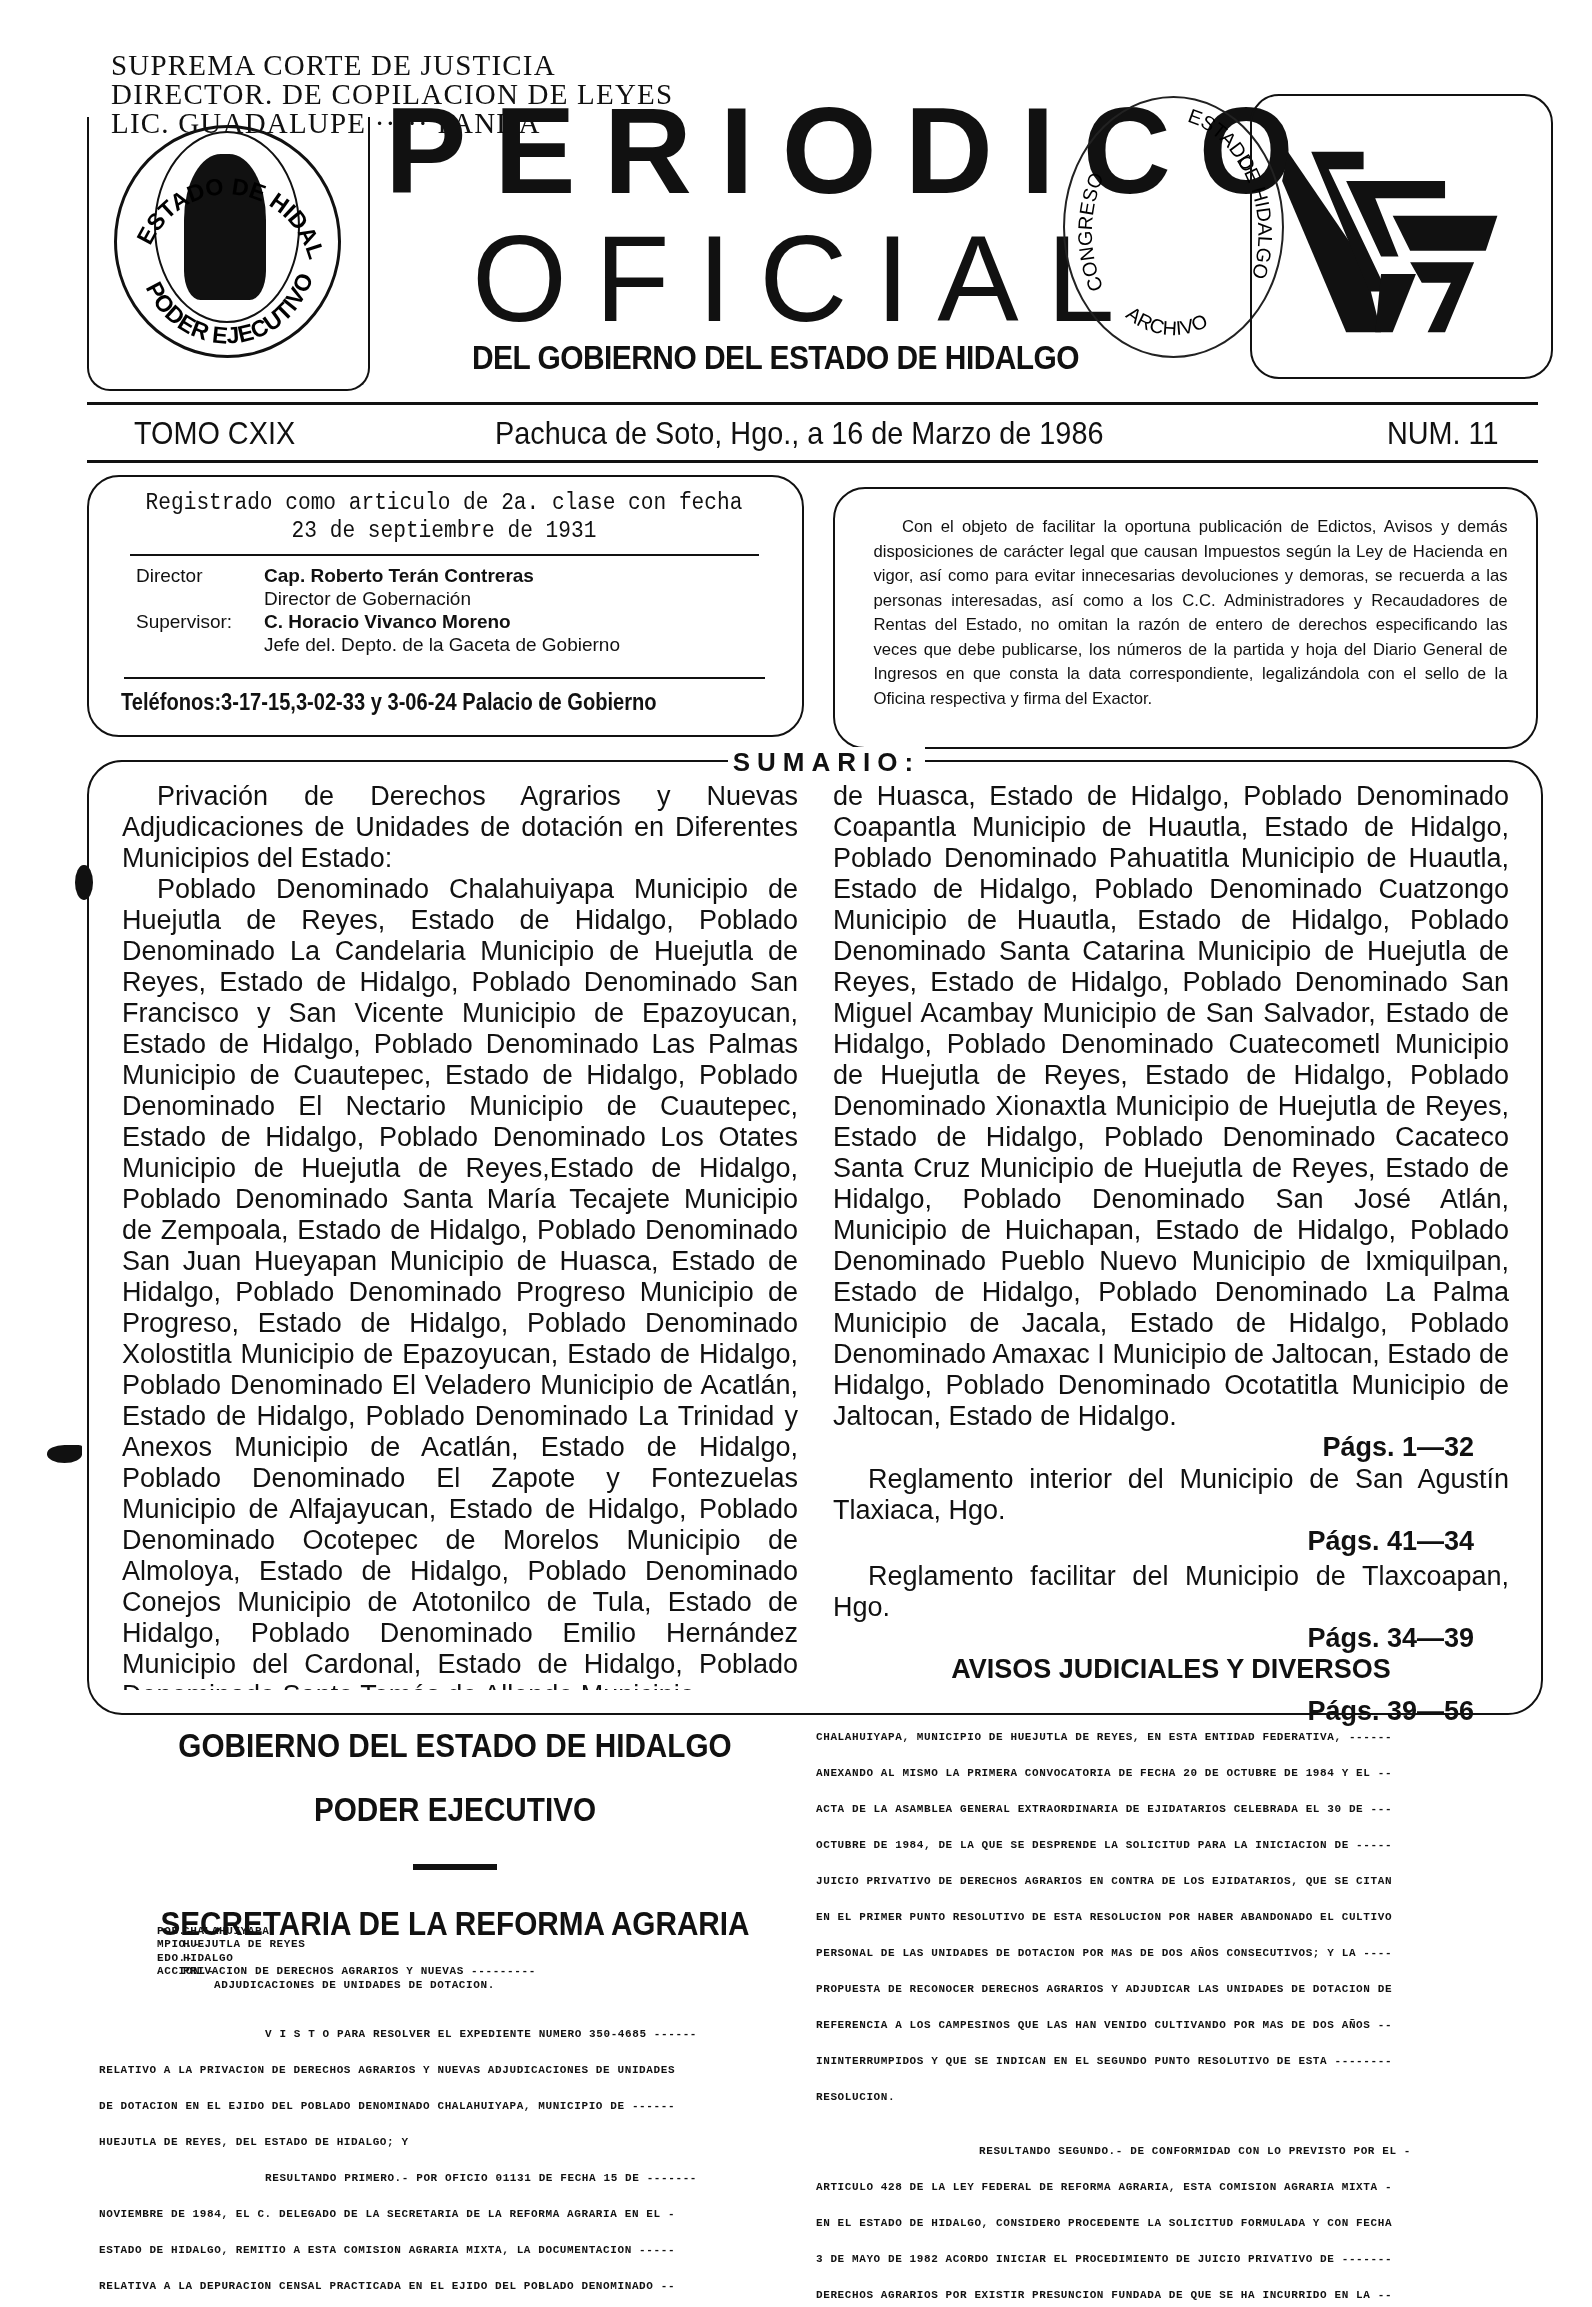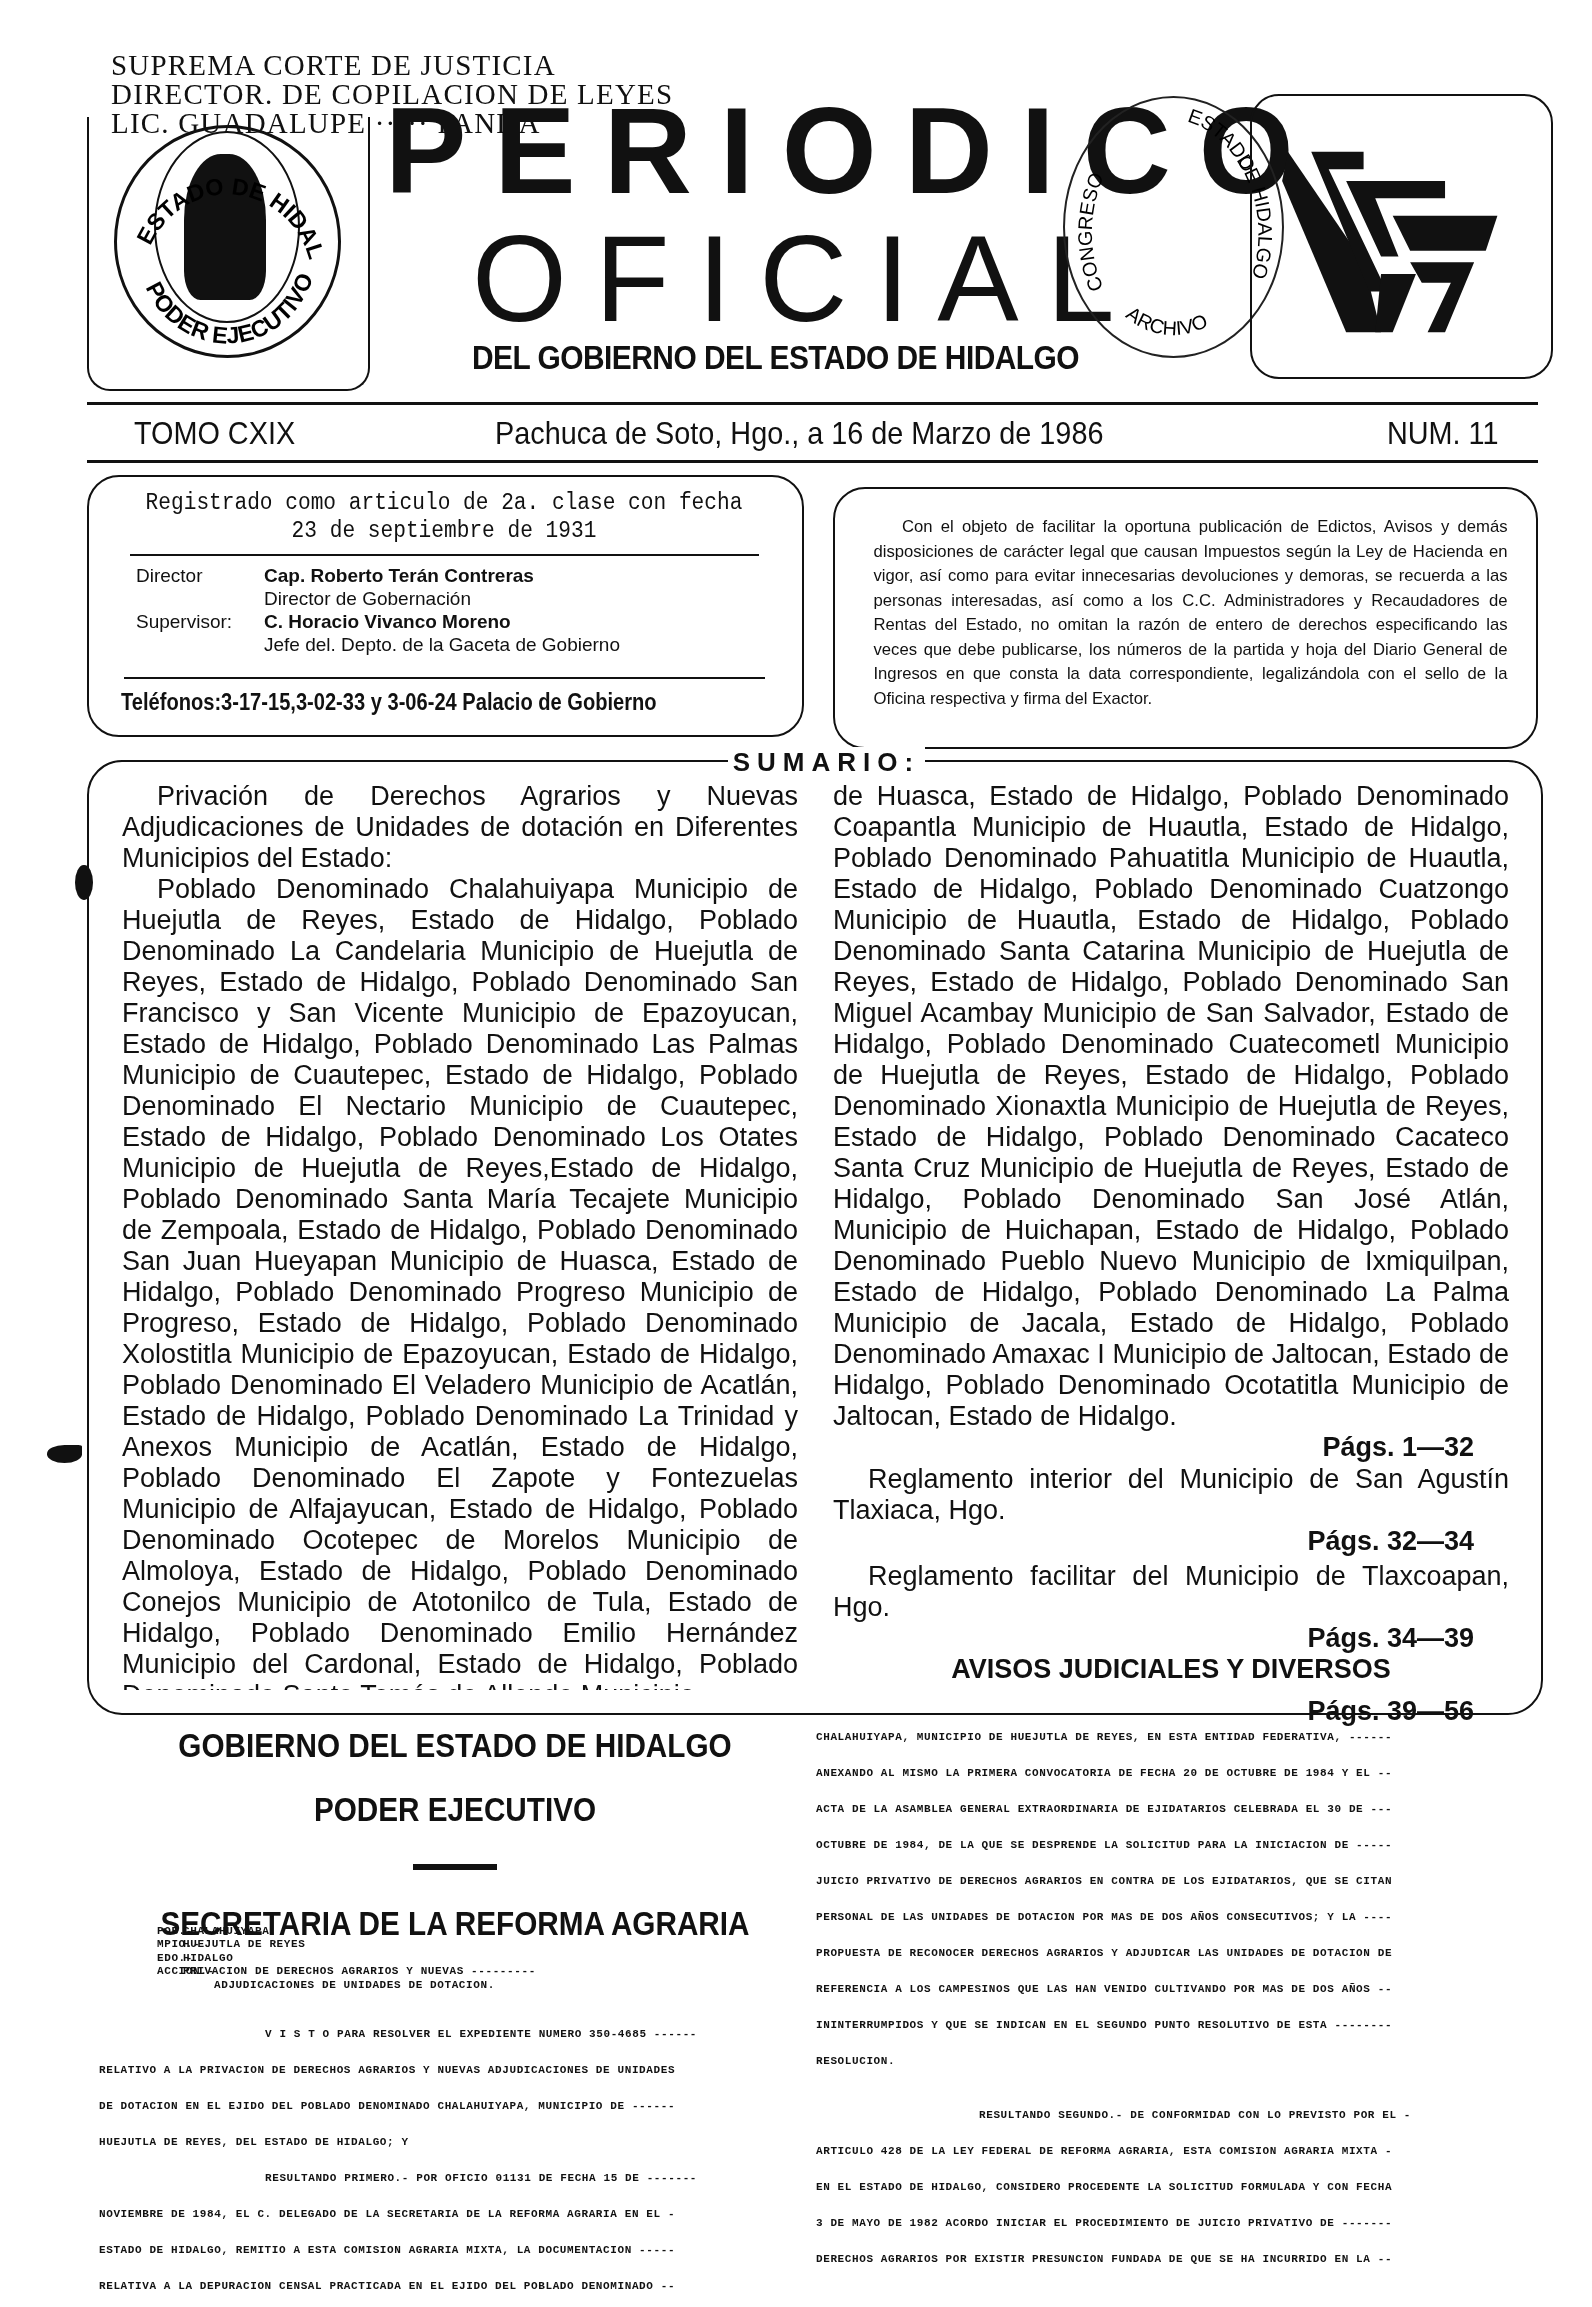--- a/index.html
+++ b/index.html
@@ -140,21 +140,21 @@
 
 <div class="abs col" style="left:122px;top:781px;width:676px;height:909px;overflow:hidden;">
   <p class="ind">Privación de Derechos Agrarios y Nuevas Adjudicaciones de Unidades de dotación en Diferentes Municipios del Estado:</p>
   <p class="ind">Poblado Denominado Chalahuiyapa Municipio de Huejutla de Reyes, Estado de Hidalgo, Poblado Denominado La Candelaria Municipio de Huejutla de Reyes, Estado de Hidalgo, Poblado Denominado San Francisco y San Vicente Municipio de Epazoyucan, Estado de Hidalgo, Poblado Denominado Las Palmas Municipio de Cuautepec, Estado de Hidalgo, Poblado Denominado El Nectario Municipio de Cuautepec, Estado de Hidalgo, Poblado Denominado Los Otates Municipio de Huejutla de Reyes,Estado de Hidalgo, Poblado Denominado Santa María Tecajete Municipio de Zempoala, Estado de Hidalgo, Poblado Denominado San Juan Hueyapan Municipio de Huasca, Estado de Hidalgo, Poblado Denominado Progreso Municipio de Progreso, Estado de Hidalgo, Poblado Denominado Xolostitla Municipio de Epazoyucan, Estado de Hidalgo, Poblado Denominado El Veladero Municipio de Acatlán, Estado de Hidalgo, Poblado Denominado La Trinidad y Anexos Municipio de Acatlán, Estado de Hidalgo, Poblado Denominado El Zapote y Fontezuelas Municipio de Alfajayucan, Estado de Hidalgo, Poblado Denominado Ocotepec de Morelos Municipio de Almoloya, Estado de Hidalgo, Poblado Denominado Conejos Municipio de Atotonilco de Tula, Estado de Hidalgo, Poblado Denominado Emilio Hernández Municipio del Cardonal, Estado de Hidalgo, Poblado Denominado Santo Tomás de Allende Municipio</p>
 </div>
 
 <div class="abs col" style="left:833px;top:781px;width:676px;">
   <p>de Huasca, Estado de Hidalgo, Poblado Denominado Coapantla Municipio de Huautla, Estado de Hidalgo, Poblado Denominado Pahuatitla Municipio de Huautla, Estado de Hidalgo, Poblado Denominado Cuatzongo Municipio de Huautla, Estado de Hidalgo, Poblado Denominado Santa Catarina Municipio de Huejutla de Reyes, Estado de Hidalgo, Poblado Denominado San Miguel Acambay Municipio de San Salvador, Estado de Hidalgo, Poblado Denominado Cuatecometl Municipio de Huejutla de Reyes, Estado de Hidalgo, Poblado Denominado Xionaxtla Municipio de Huejutla de Reyes, Estado de Hidalgo, Poblado Denominado Cacateco Santa Cruz Municipio de Huejutla de Reyes, Estado de Hidalgo, Poblado Denominado San José Atlán, Municipio de Huichapan, Estado de Hidalgo, Poblado Denominado Pueblo Nuevo Municipio de Ixmiquilpan, Estado de Hidalgo, Poblado Denominado La Palma Municipio de Jacala, Estado de Hidalgo, Poblado Denominado Amaxac I Municipio de Jaltocan, Estado de Hidalgo, Poblado Denominado Ocotatitla Municipio de Jaltocan, Estado de Hidalgo.</p>
   <p class="pags">Págs. 1—32</p>
   <p class="ind" style="margin-top:1px;">Reglamento interior del Municipio de San Agustín Tlaxiaca, Hgo.</p>
-  <p class="pags">Págs. 32—34</p>
+  <p class="pags">Págs. 41—34</p>
   <p class="ind" style="margin-top:3.5px;">Reglamento facilitar del Municipio de Tlaxcoapan, Hgo.</p>
   <p class="pags">Págs. 34—39</p>
   <p class="avisos">AVISOS JUDICIALES Y DIVERSOS</p>
   <p class="pags" style="margin-top:11.7px;">Págs. 39—56</p>
 </div>
 
 <div class="abs" style="left:117px;top:1727px;width:676px;">
   <div class="gov-h">GOBIERNO DEL ESTADO DE HIDALGO</div>
   <div class="gov-h" style="margin-top:26px;">PODER EJECUTIVO</div>
   <div style="width:84px;height:5.8px;background:#111;margin:35px auto 0;"></div>
@@ -179,20 +179,21 @@
   <div>ESTADO DE HIDALGO, REMITIO A ESTA COMISION AGRARIA MIXTA, LA DOCUMENTACION -----</div>
   <div>RELATIVA A LA DEPURACION CENSAL PRACTICADA EN EL EJIDO DEL POBLADO DENOMINADO --</div>
 </div>
 
 <div class="abs typed typed-block" style="left:816px;top:1719px;width:722px;">
   <div>CHALAHUIYAPA, MUNICIPIO DE HUEJUTLA DE REYES, EN ESTA ENTIDAD FEDERATIVA, ------</div>
   <div>ANEXANDO AL MISMO LA PRIMERA CONVOCATORIA DE FECHA 20 DE OCTUBRE DE 1984 Y EL --</div>
   <div>ACTA DE LA ASAMBLEA GENERAL EXTRAORDINARIA DE EJIDATARIOS CELEBRADA EL 30 DE ---</div>
   <div>OCTUBRE DE 1984, DE LA QUE SE DESPRENDE LA SOLICITUD PARA LA INICIACION DE -----</div>
   <div>JUICIO PRIVATIVO DE DERECHOS AGRARIOS EN CONTRA DE LOS EJIDATARIOS, QUE SE CITAN</div>
+  <div>EN EL PRIMER PUNTO RESOLUTIVO DE ESTA RESOLUCION POR HABER ABANDONADO EL CULTIVO</div>
   <div>PERSONAL DE LAS UNIDADES DE DOTACION POR MAS DE DOS AÑOS CONSECUTIVOS; Y LA ----</div>
   <div>PROPUESTA DE RECONOCER DERECHOS AGRARIOS Y ADJUDICAR LAS UNIDADES DE DOTACION DE</div>
   <div>REFERENCIA A LOS CAMPESINOS QUE LAS HAN VENIDO CULTIVANDO POR MAS DE DOS AÑOS --</div>
   <div>ININTERRUMPIDOS Y QUE SE INDICAN EN EL SEGUNDO PUNTO RESOLUTIVO DE ESTA --------</div>
   <div>RESOLUCION.</div>
   <div style="height:17.5px;"></div>
   <div style="padding-left:163px;">RESULTANDO SEGUNDO.- DE CONFORMIDAD CON LO PREVISTO POR EL -</div>
   <div>ARTICULO 428 DE LA LEY FEDERAL DE REFORMA AGRARIA, ESTA COMISION AGRARIA MIXTA -</div>
   <div>EN EL ESTADO DE HIDALGO, CONSIDERO PROCEDENTE LA SOLICITUD FORMULADA Y CON FECHA</div>
   <div>3 DE MAYO DE 1982 ACORDO INICIAR EL PROCEDIMIENTO DE JUICIO PRIVATIVO DE -------</div>

